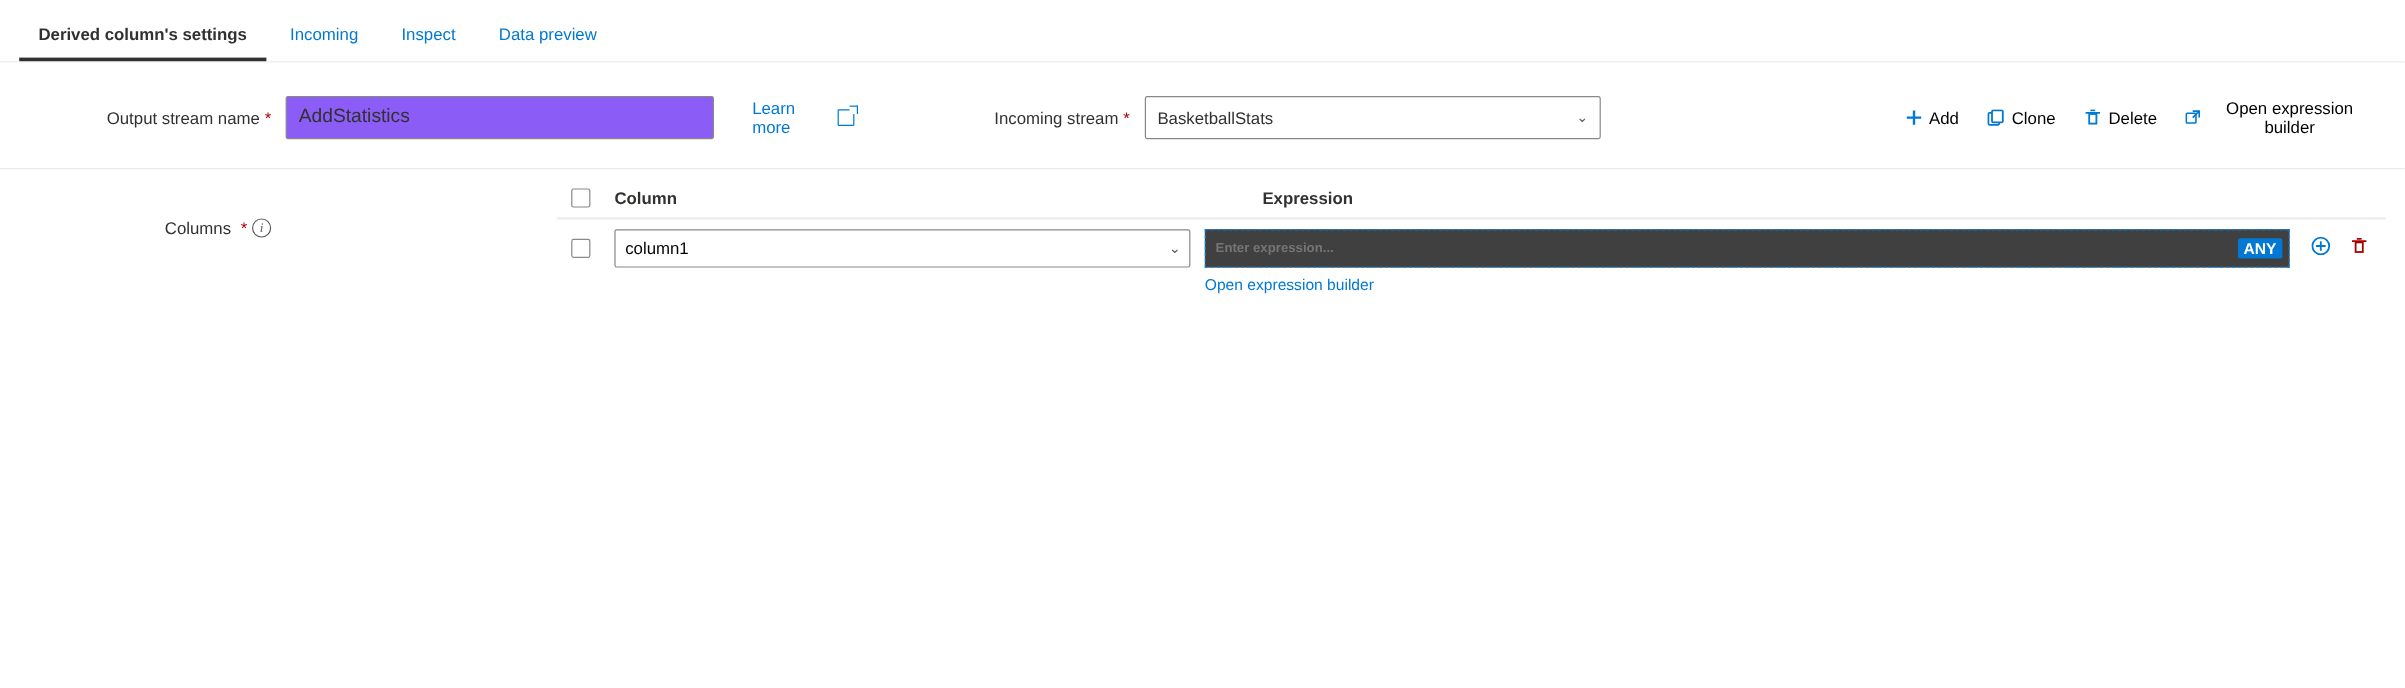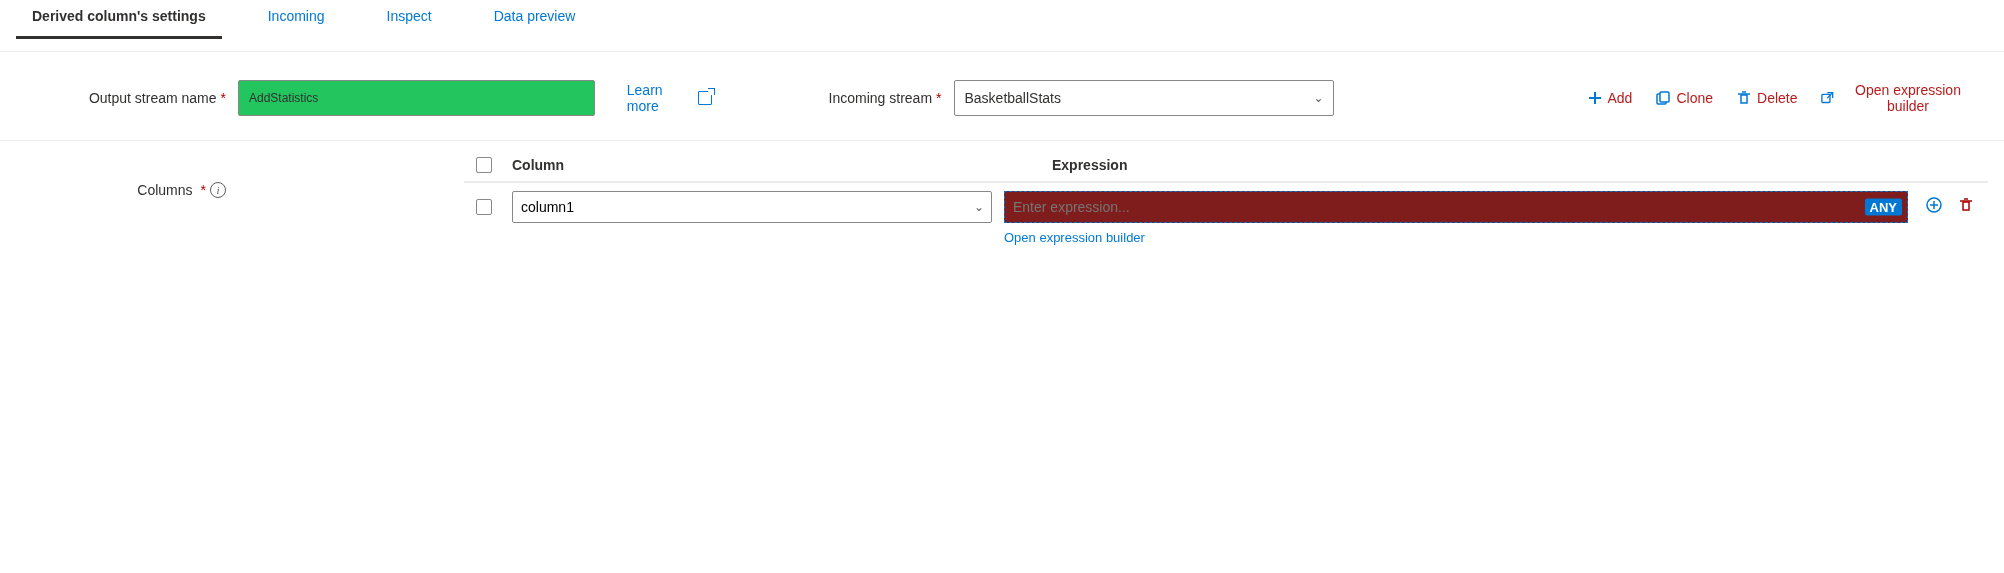--- a/index.html
+++ b/index.html
@@ -14,23 +14,22 @@
       min-height: 573px;
       background: #fff;
       display: flex;
       flex-direction: column;
     }
     
     .tabs {
       display: flex;
       align-items: flex-end;
       border-bottom: 1px solid #edebe9;
-      padding: 12px 16px;
+      padding: 0 16px;
       height: 52px;
-      gap: 26px;
     }
     .tab {
       padding: 12px 16px;
       cursor: pointer;
       font-size: 14px;
       color: #0078d4;
       border-bottom: 3px solid transparent;
       margin-right: 4px;
       white-space: nowrap;
     }
@@ -65,23 +64,23 @@
     .required-star {
       color: #a80000;
       margin-left: 4px;
     }
 
     .text-input {
       width: 380px;
       height: 36px;
       border: 1px solid #8a8886;
       padding: 0 10px;
-      font-size: 12px;
-      color: #323130;
-      background: #22c55e;
+      font-size: 16px;
+      color: #323130;
+      background: #8b5cf6;
       outline: none;
       border-radius: 2px;
     }
 
     .learn-more-link {
       color: #0078d4;
       text-decoration: none;
       font-size: 14px;
       display: flex;
       align-items: center;
@@ -144,21 +143,21 @@
       display: flex;
       align-items: center;
       gap: 0;
       margin-left: 222px;
     }
 
     .toolbar-btn {
       display: flex;
       align-items: center;
       gap: 6px;
-      color: #b91c1c;
+      color: #000000;
       font-size: 14px;
       cursor: pointer;
       padding: 6px 12px;
       border: none;
       background: none;
       border-radius: 2px;
     }
 
     
     .columns-section {
@@ -285,25 +284,26 @@
       flex: 1;
       position: relative;
       margin-left: 12px;
       margin-right: 12px;
     }
     .expr-input {
       width: 100%;
       height: 32px;
       border: 1.5px dashed #0078d4;
       padding: 0 50px 0 8px;
-      font-size: 14px;
+      font-size: 11px;
       color: #a19f9d;
-      background: #7f1d1d;
+      background: #404040;
       outline: none;
       border-radius: 0;
+      font-weight: bold;
     }
 
     .any-badge {
       position: absolute;
       right: 6px;
       top: 50%;
       transform: translateY(-50%);
       background: #0078d4;
       color: #fff;
       font-size: 13px;

